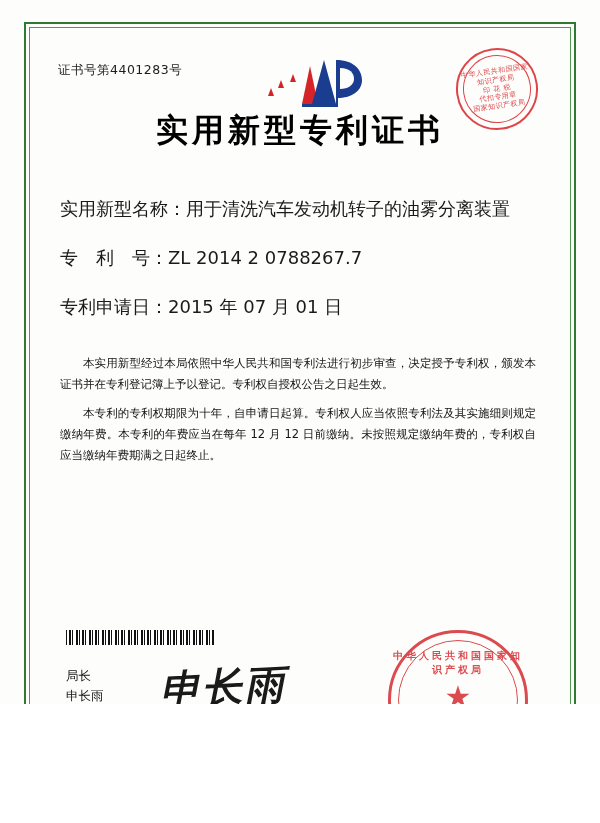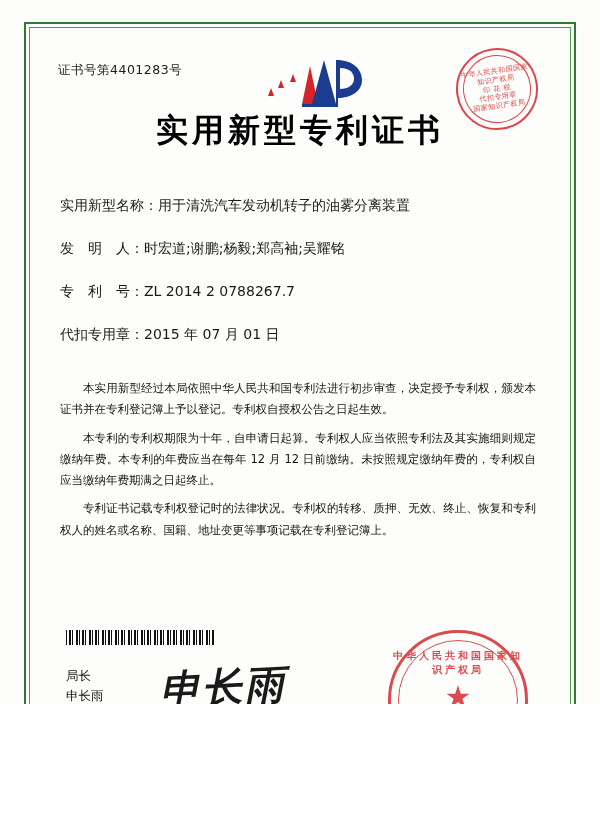--- a/index.html
+++ b/index.html
@@ -110,21 +110,21 @@
     color: #000000;
     margin-top: 30px;
   }
 
   
   .fields {
     margin-top: 44px;
     padding-left: 10px;
   }
   .field-row {
-    font-size: 14px;
+    font-size: 18px;
     color: #1a1a1a;
     margin-bottom: 25px;
     white-space: nowrap;
   }
   .field-label {
     display: inline-block;
     color: #1a1a1a;
   }
   .field-value {
     display: inline-block;
@@ -282,34 +282,30 @@
       </div>
     </div>
 
     <div class="title">实用新型专利证书</div>
 
     <div class="fields">
       <div class="field-row">
         <span class="field-label">实用新型名称：</span><span class="field-value">用于清洗汽车发动机转子的油雾分离装置</span>
       </div>
       <div class="field-row">
-        <span class="field-label">发　明　人：</span><span class="field-value">时宏道;谢鹏;杨毅;郑高袖;吴耀铭</span>
-      </div>
-      <div class="field-row">
         <span class="field-label">专　利　号：</span><span class="field-value">ZL 2014 2 0788267.7</span>
       </div>
       <div class="field-row">
-        <span class="field-label">代扣专用章：</span><span class="field-value">2015 年 07 月 01 日</span>
+        <span class="field-label">专利申请日：</span><span class="field-value">2015 年 07 月 01 日</span>
       </div>
     </div>
 
     <div class="body-text">
       <p class="para">本实用新型经过本局依照中华人民共和国专利法进行初步审查，决定授予专利权，颁发本证书并在专利登记簿上予以登记。专利权自授权公告之日起生效。</p>
       <p class="para">本专利的专利权期限为十年，自申请日起算。专利权人应当依照专利法及其实施细则规定缴纳年费。本专利的年费应当在每年 12 月 12 日前缴纳。未按照规定缴纳年费的，专利权自应当缴纳年费期满之日起终止。</p>
-      <p class="para">专利证书记载专利权登记时的法律状况。专利权的转移、质押、无效、终止、恢复和专利权人的姓名或名称、国籍、地址变更等事项记载在专利登记簿上。</p>
     </div>
 
     <div class="barcode"></div>
 
     <div class="sig-block">
       <div class="sig-title">局长</div>
       <div class="sig-title">申长雨</div>
     </div>
 
     <div class="signature">申长雨</div>

